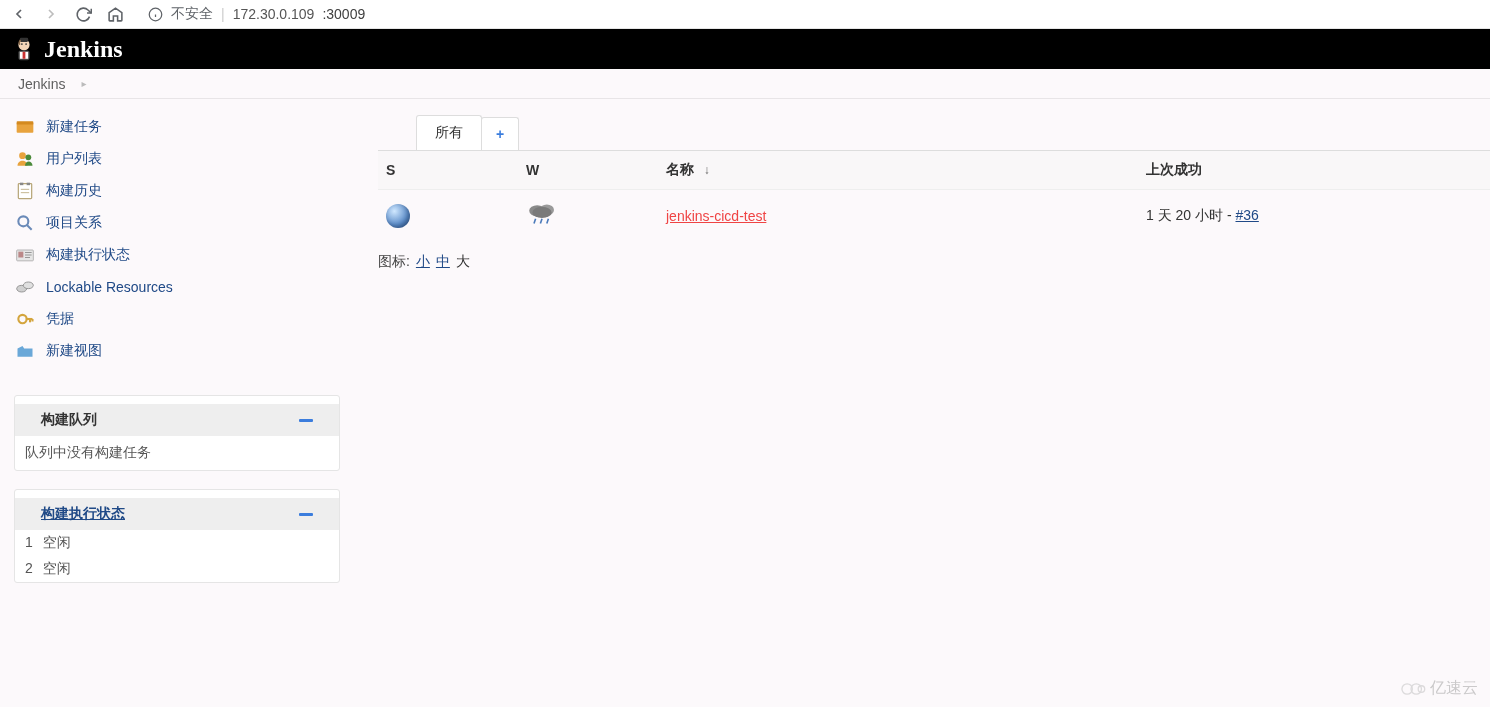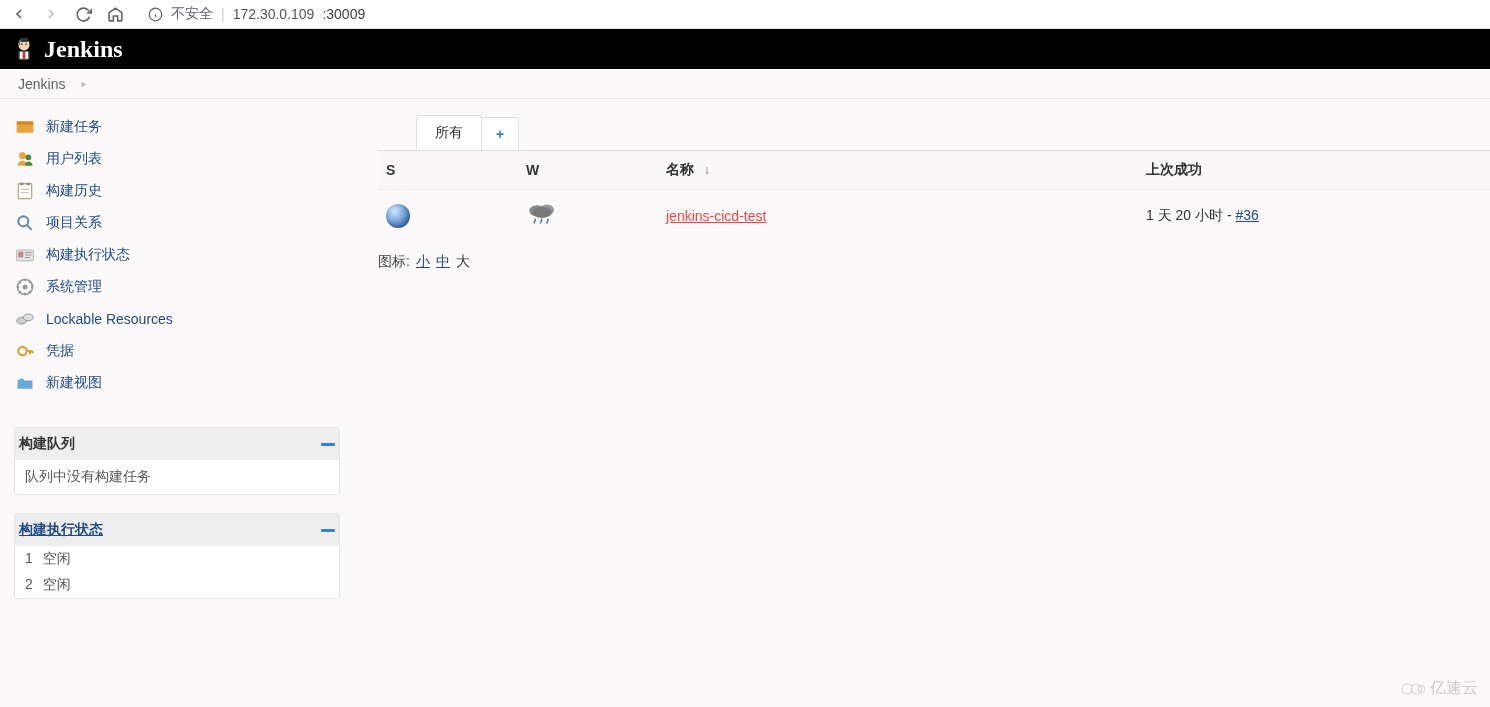--- a/index.html
+++ b/index.html
@@ -30,21 +30,21 @@
   .content { flex: 1; padding: 18px 0 0 8px; }
   
   
   .side-nav { list-style: none; }
   .side-nav li { display: flex; align-items: center; gap: 10px; height: 32px; }
   .side-nav a { color: #204a87; text-decoration: none; font-size: 14px; }
   .side-icon { width: 22px; height: 22px; display: inline-flex; align-items: center; justify-content: center; }
   
   
   .pane { margin: 28px 0 0 0; width: 326px; border: 1px solid #e5e5e5; border-radius: 3px; background: #fff; }
-  .pane-header { background: #eeeeee; padding: 7px 4px; font-weight: bold; font-size: 14px; display: flex; justify-content: space-between; align-items: center; }
+  .pane-header { background: #eeeeee; padding: 7px 26px; font-weight: bold; font-size: 14px; display: flex; justify-content: space-between; align-items: center; margin-top: 8px; }
   .pane-header a.hlink { color: #204a87; text-decoration: underline; font-weight: bold;}
   .pane-body { padding: 8px 10px; font-size: 14px; color: #555; }
   .executor-row { display: flex; gap: 10px; padding: 4px 10px; font-size: 14px; color: #555; }
   .collapse-icon { width: 14px; height: 3px; background: #3b7ddd; border-radius: 1px; }
   
   
   .tabs { display: flex; align-items: flex-end; height: 34px; border-bottom: 1px solid #ddd; margin-left: 10px; width: calc(100% - 10px); padding-left: 38px; }
   .tab { padding: 8px 18px; border: 1px solid #ddd; border-bottom: none; background: #fff; font-size: 14px; color: #333; cursor: pointer; border-radius: 3px 3px 0 0; margin-right: -1px;}
   .tab.active { font-weight: normal; }
   .tab.add { color: #3b7ddd; font-weight: bold; padding: 8px 14px; }
@@ -177,39 +177,20 @@
           <span class="side-icon">
             <svg width="20" height="16" viewBox="0 0 24 18">
               <rect x="2" y="3" width="20" height="13" rx="1" fill="#e6e6e6" stroke="#aaa"></rect>
               <rect x="4" y="5" width="6" height="7" fill="#b88"></rect>
               <line x1="12" y1="6" x2="20" y2="6" stroke="#888"></line>
               <line x1="12" y1="9" x2="20" y2="9" stroke="#888"></line>
               <line x1="12" y1="12" x2="18" y2="12" stroke="#888"></line>
             </svg>
           </span>
           <a href="#">构建执行状态</a>
-        </li>
-      <li>
-          <span class="side-icon">
-            <svg width="20" height="20" viewBox="0 0 24 24">
-              <circle cx="12" cy="12" r="9" fill="none" stroke="#999" stroke-width="2"></circle>
-              <circle cx="12" cy="12" r="3" fill="#999"></circle>
-              <g stroke="#999" stroke-width="2">
-                <line x1="12" y1="2" x2="12" y2="5"></line>
-                <line x1="12" y1="19" x2="12" y2="22"></line>
-                <line x1="2" y1="12" x2="5" y2="12"></line>
-                <line x1="19" y1="12" x2="22" y2="12"></line>
-                <line x1="5" y1="5" x2="7" y2="7"></line>
-                <line x1="17" y1="17" x2="19" y2="19"></line>
-                <line x1="5" y1="19" x2="7" y2="17"></line>
-                <line x1="17" y1="7" x2="19" y2="5"></line>
-              </g>
-            </svg>
-          </span>
-          <a href="#">系统管理</a>
         </li>
       <li>
           <span class="side-icon">
             <svg width="20" height="18" viewBox="0 0 24 20">
               <ellipse cx="8" cy="12" rx="6" ry="4" fill="#d0d0d0" stroke="#888"></ellipse>
               <ellipse cx="16" cy="8" rx="6" ry="4" fill="#e0e0e0" stroke="#888"></ellipse>
             </svg>
           </span>
           <a href="#">Lockable Resources</a>
         </li>

